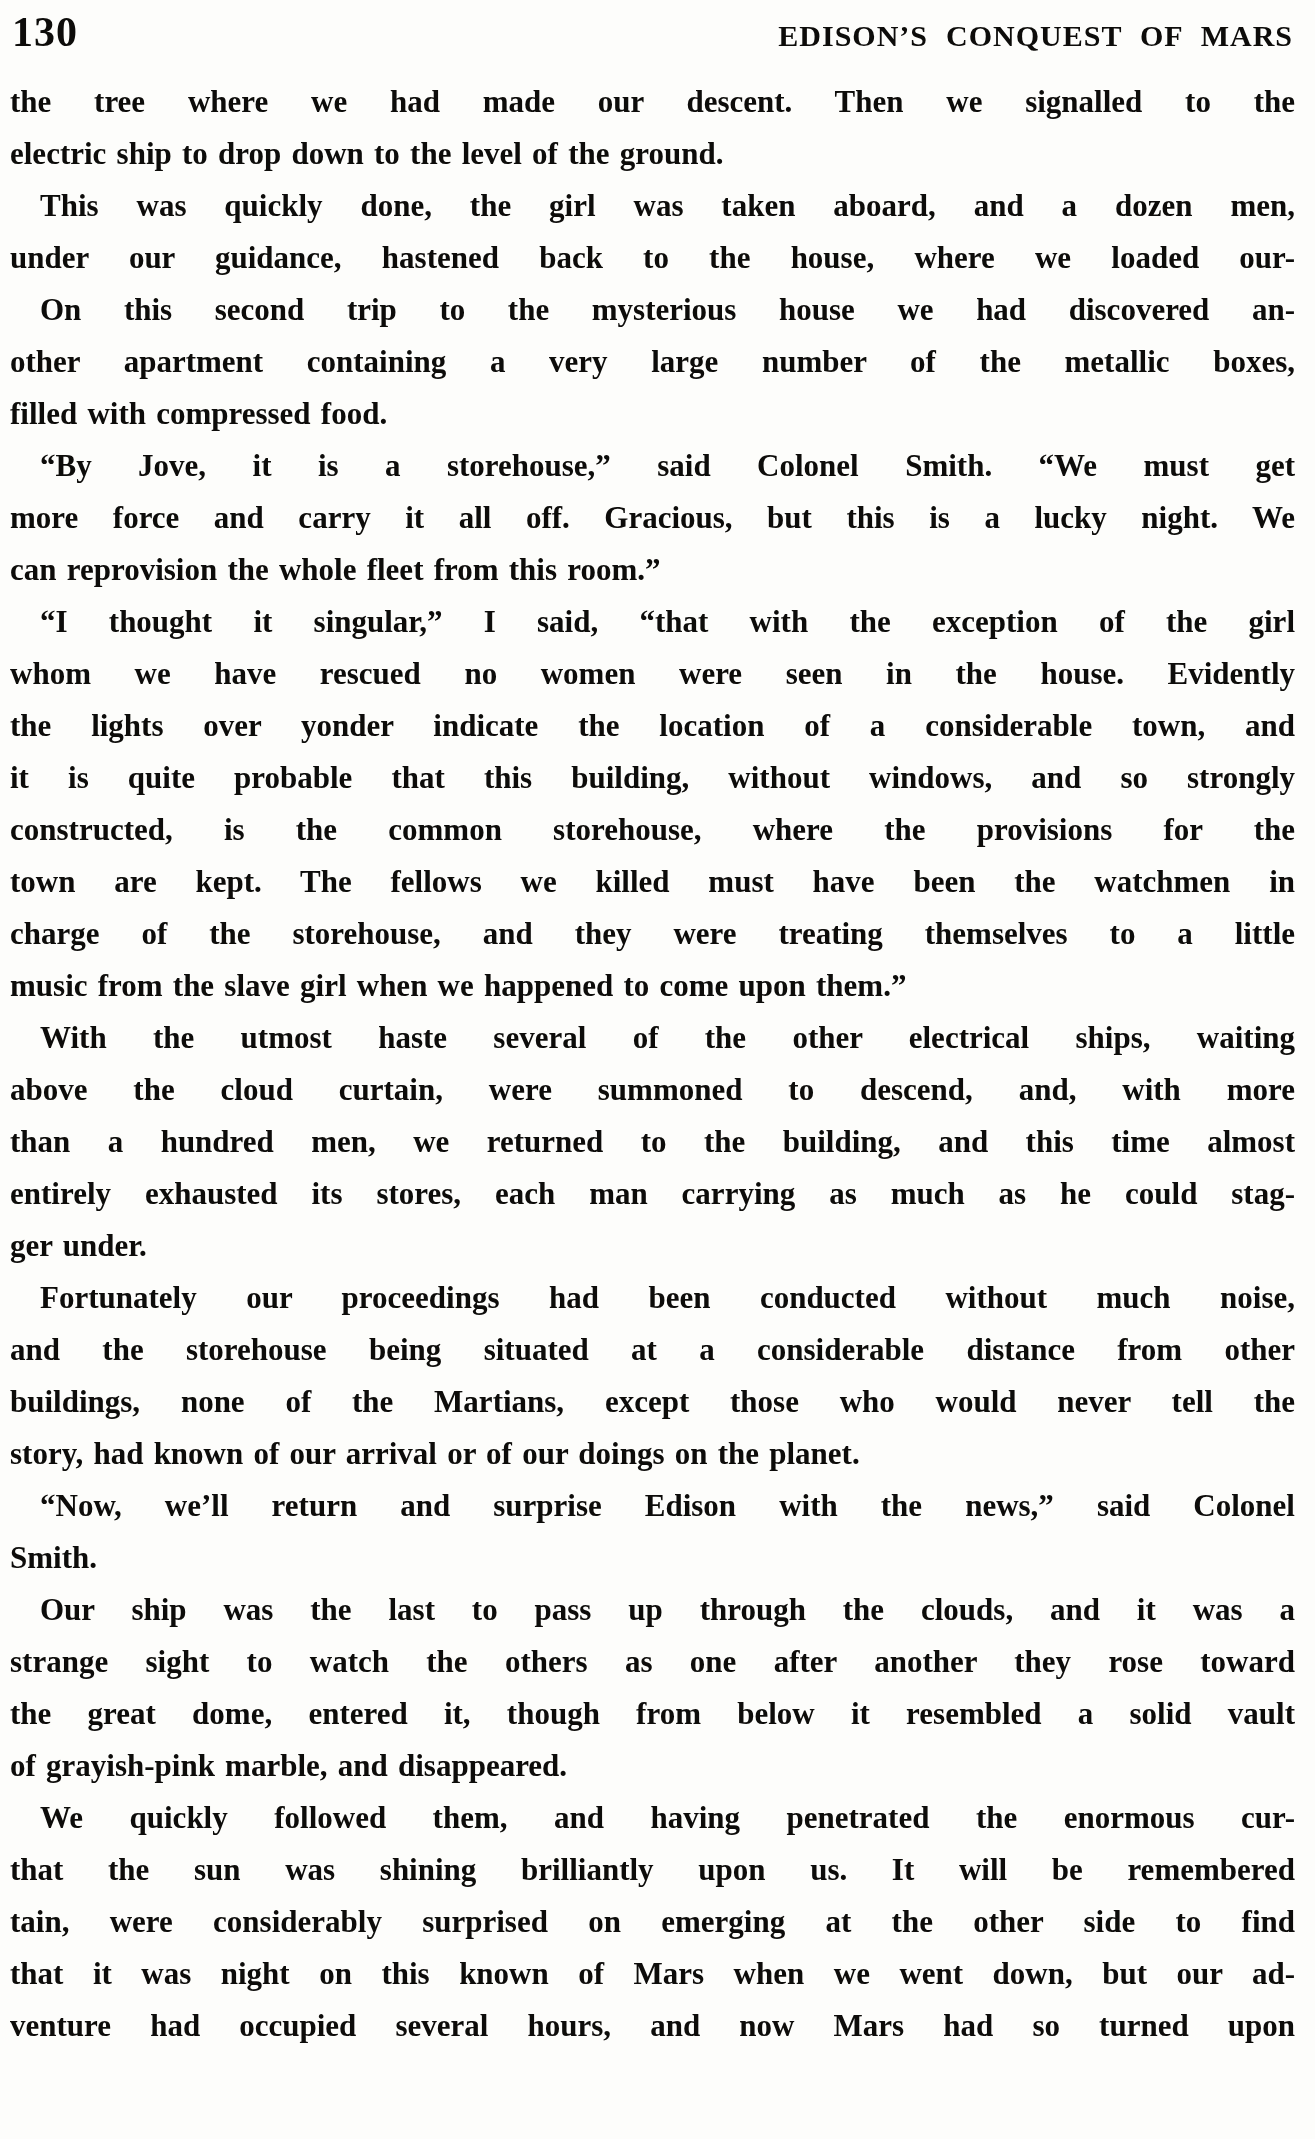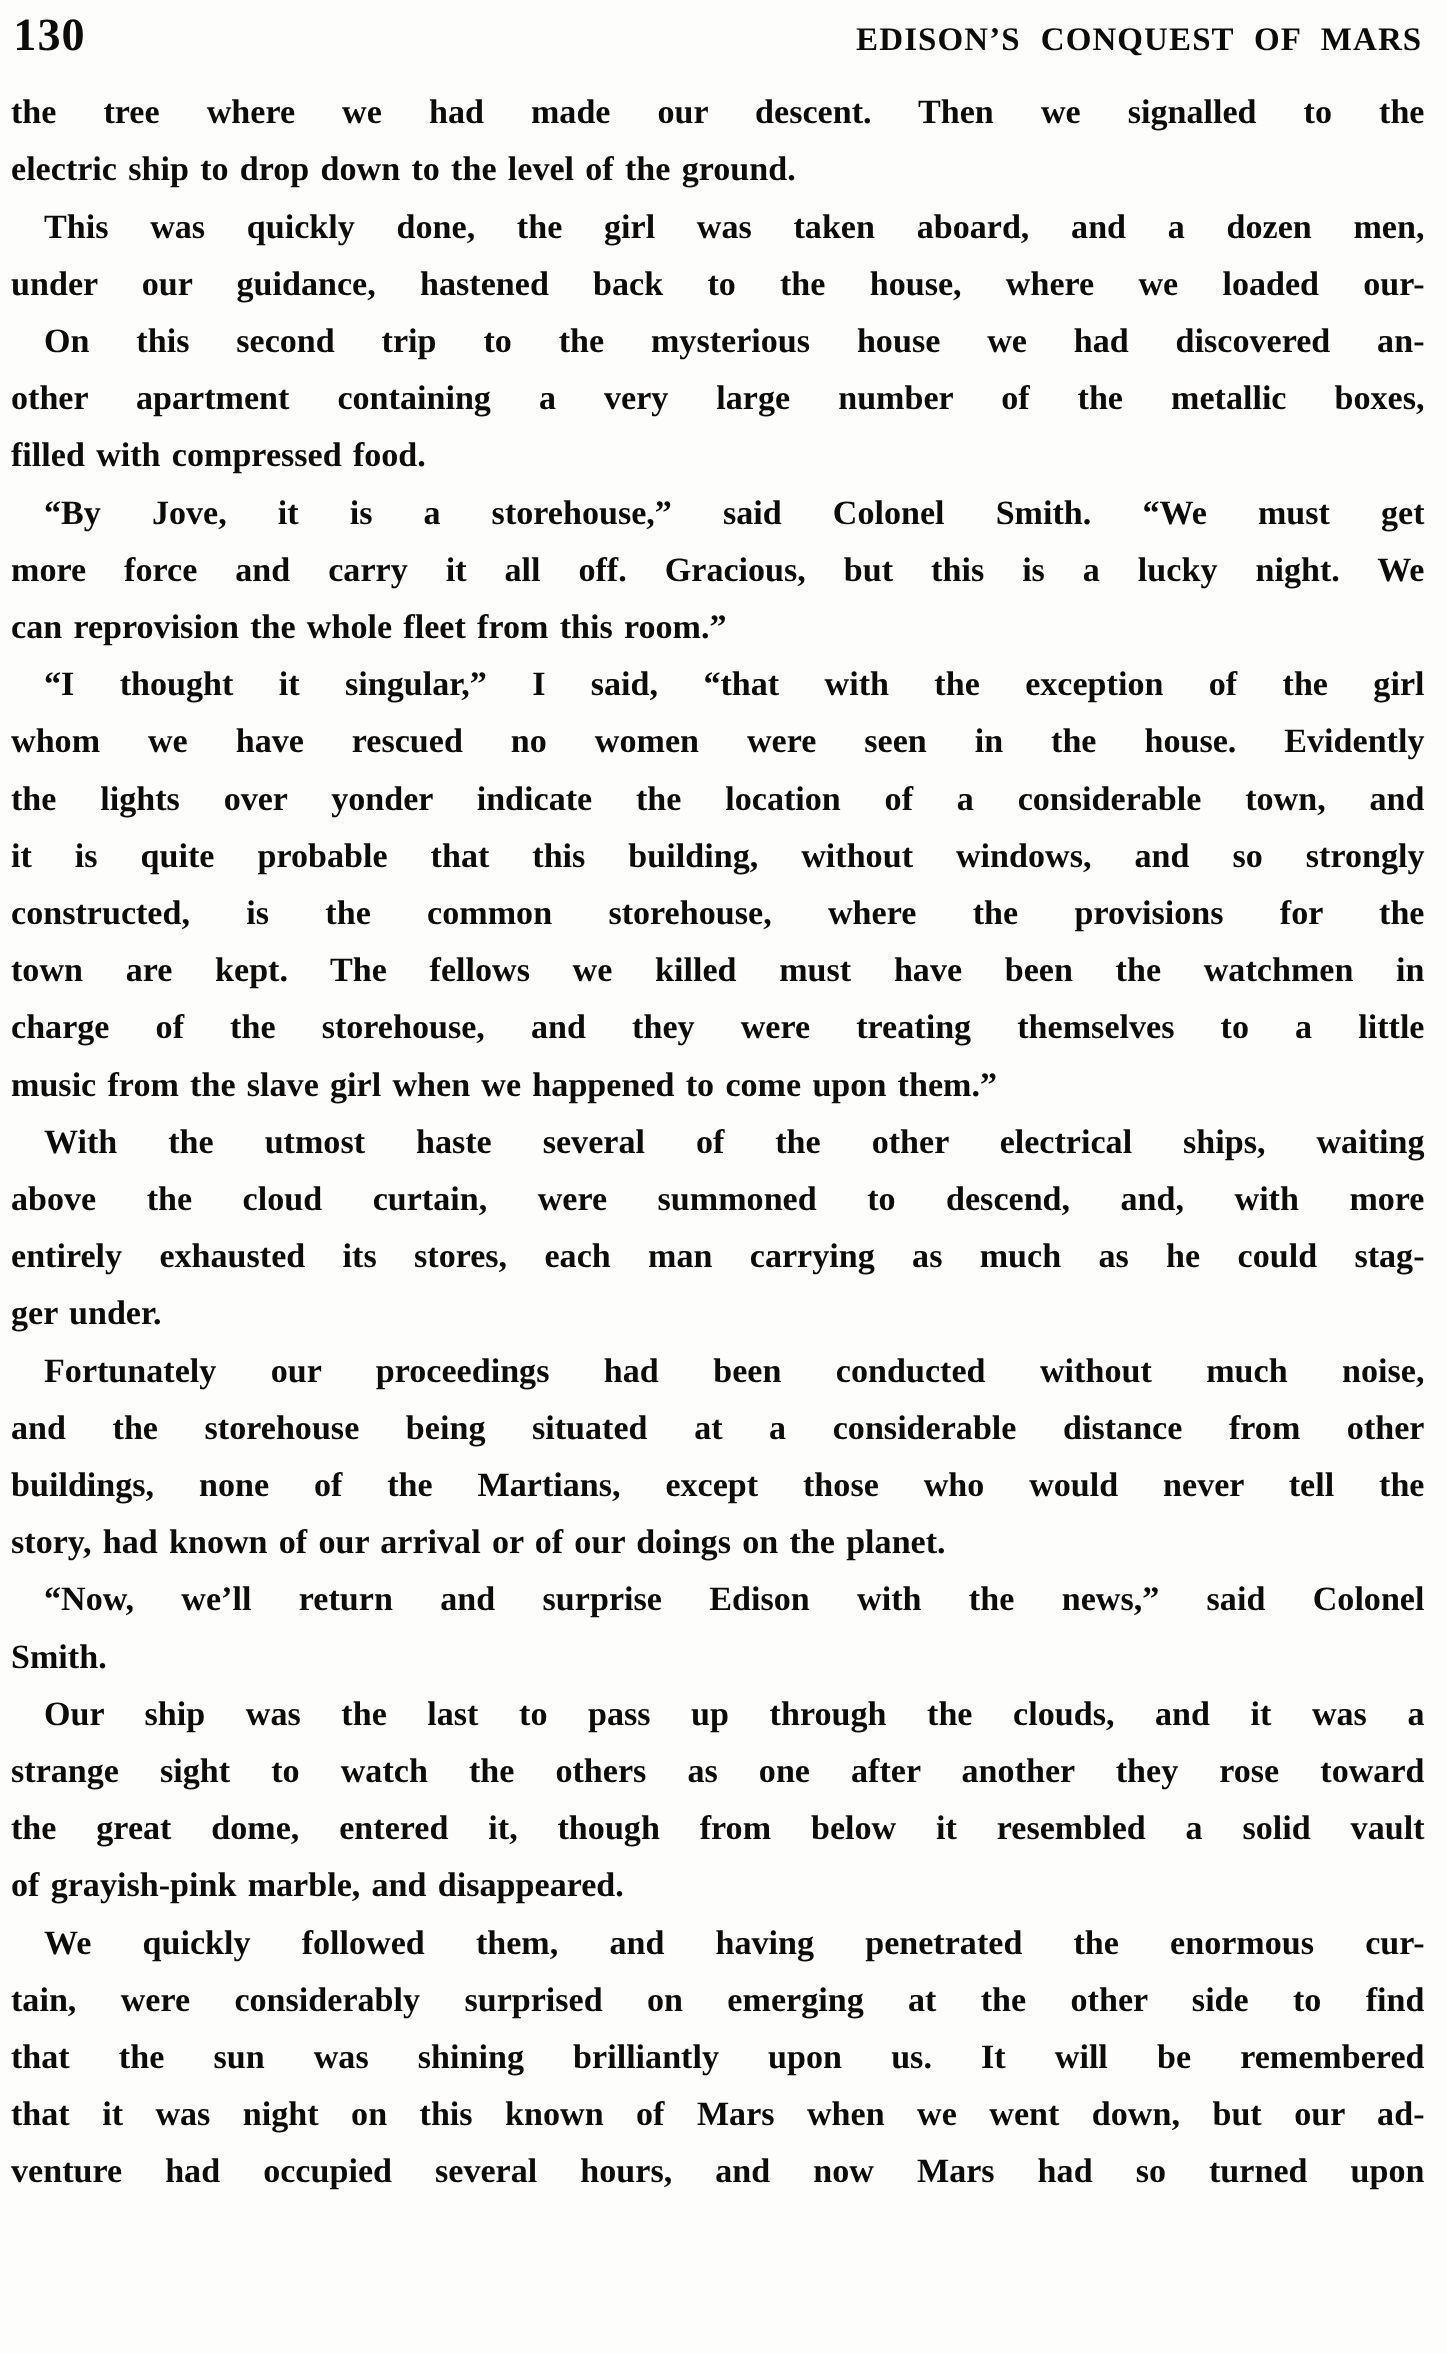--- a/index.html
+++ b/index.html
@@ -82,31 +82,32 @@
       <div class="line indent">“I thought it singular,” I said, “that with the exception of the girl</div>
       <div class="line">whom we have rescued no women were seen in the house.  Evidently</div>
       <div class="line">the lights over yonder indicate the location of a considerable town, and</div>
       <div class="line">it is quite probable that this building, without windows, and so strongly</div>
       <div class="line">constructed, is the common storehouse, where the provisions for the</div>
       <div class="line">town are kept.  The fellows we killed must have been the watchmen in</div>
       <div class="line">charge of the storehouse, and they were treating themselves to a little</div>
       <div class="line endline">music from the slave girl when we happened to come upon them.”</div>
       <div class="line indent">With the utmost haste several of the other electrical ships, waiting</div>
       <div class="line">above the cloud curtain, were summoned to descend, and, with more</div>
+      <div class="line">than a hundred men, we returned to the building, and this time almost</div>
       <div class="line">entirely exhausted its stores, each man carrying as much as he could stag-</div>
       <div class="line endline">ger under.</div>
       <div class="line indent">Fortunately our proceedings had been conducted without much noise,</div>
       <div class="line">and the storehouse being situated at a considerable distance from other</div>
       <div class="line">buildings, none of the Martians, except those who would never tell the</div>
       <div class="line endline">story, had known of our arrival or of our doings on the planet.</div>
       <div class="line indent">“Now, we’ll return and surprise Edison with the news,” said Colonel</div>
       <div class="line endline">Smith.</div>
       <div class="line indent">Our ship was the last to pass up through the clouds, and it was a</div>
       <div class="line">strange sight to watch the others as one after another they rose toward</div>
       <div class="line">the great dome, entered it, though from below it resembled a solid vault</div>
       <div class="line endline">of grayish-pink marble, and disappeared.</div>
       <div class="line indent">We quickly followed them, and having penetrated the enormous cur-</div>
+      <div class="line">that the sun was shining brilliantly upon us.  It will be remembered</div>
       <div class="line">tain, were considerably surprised on emerging at the other side to find</div>
-      <div class="line">that the sun was shining brilliantly upon us.  It will be remembered</div>
       <div class="line">that it was night on this known of Mars when we went down, but our ad-</div>
       <div class="line">venture had occupied several hours, and now Mars had so turned upon</div>
     </div>
 </div>
 
 </body></html>

